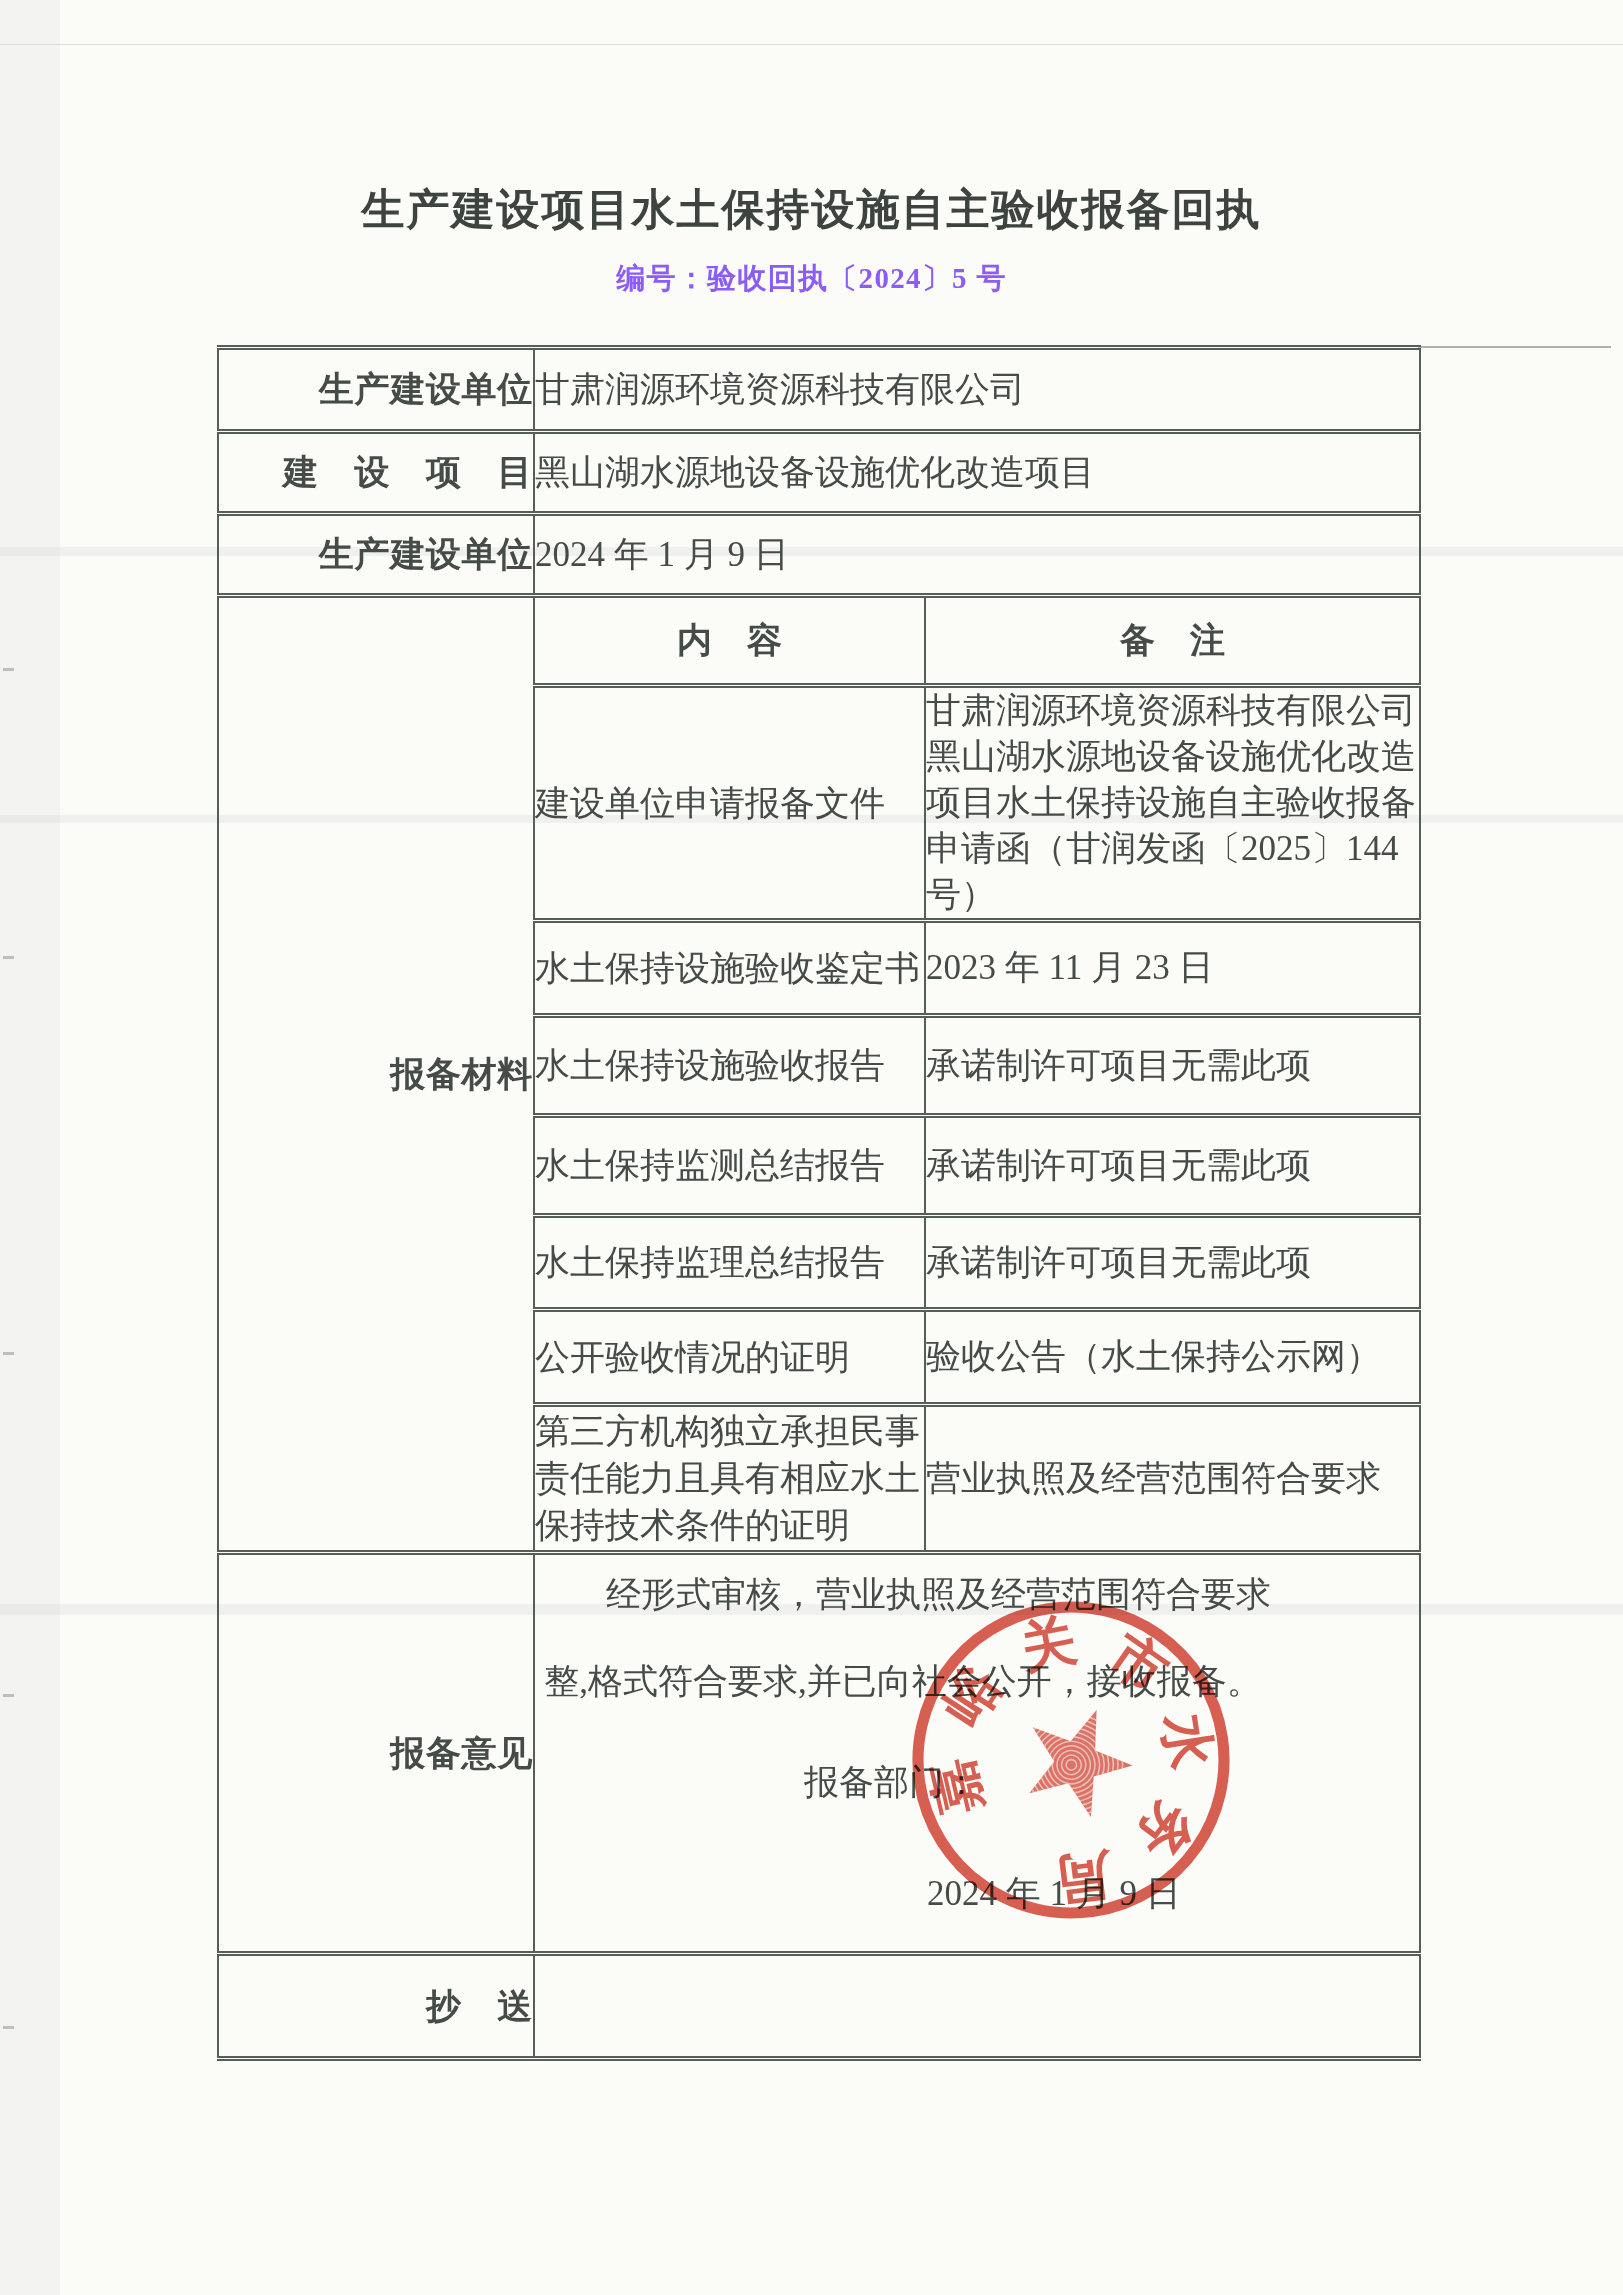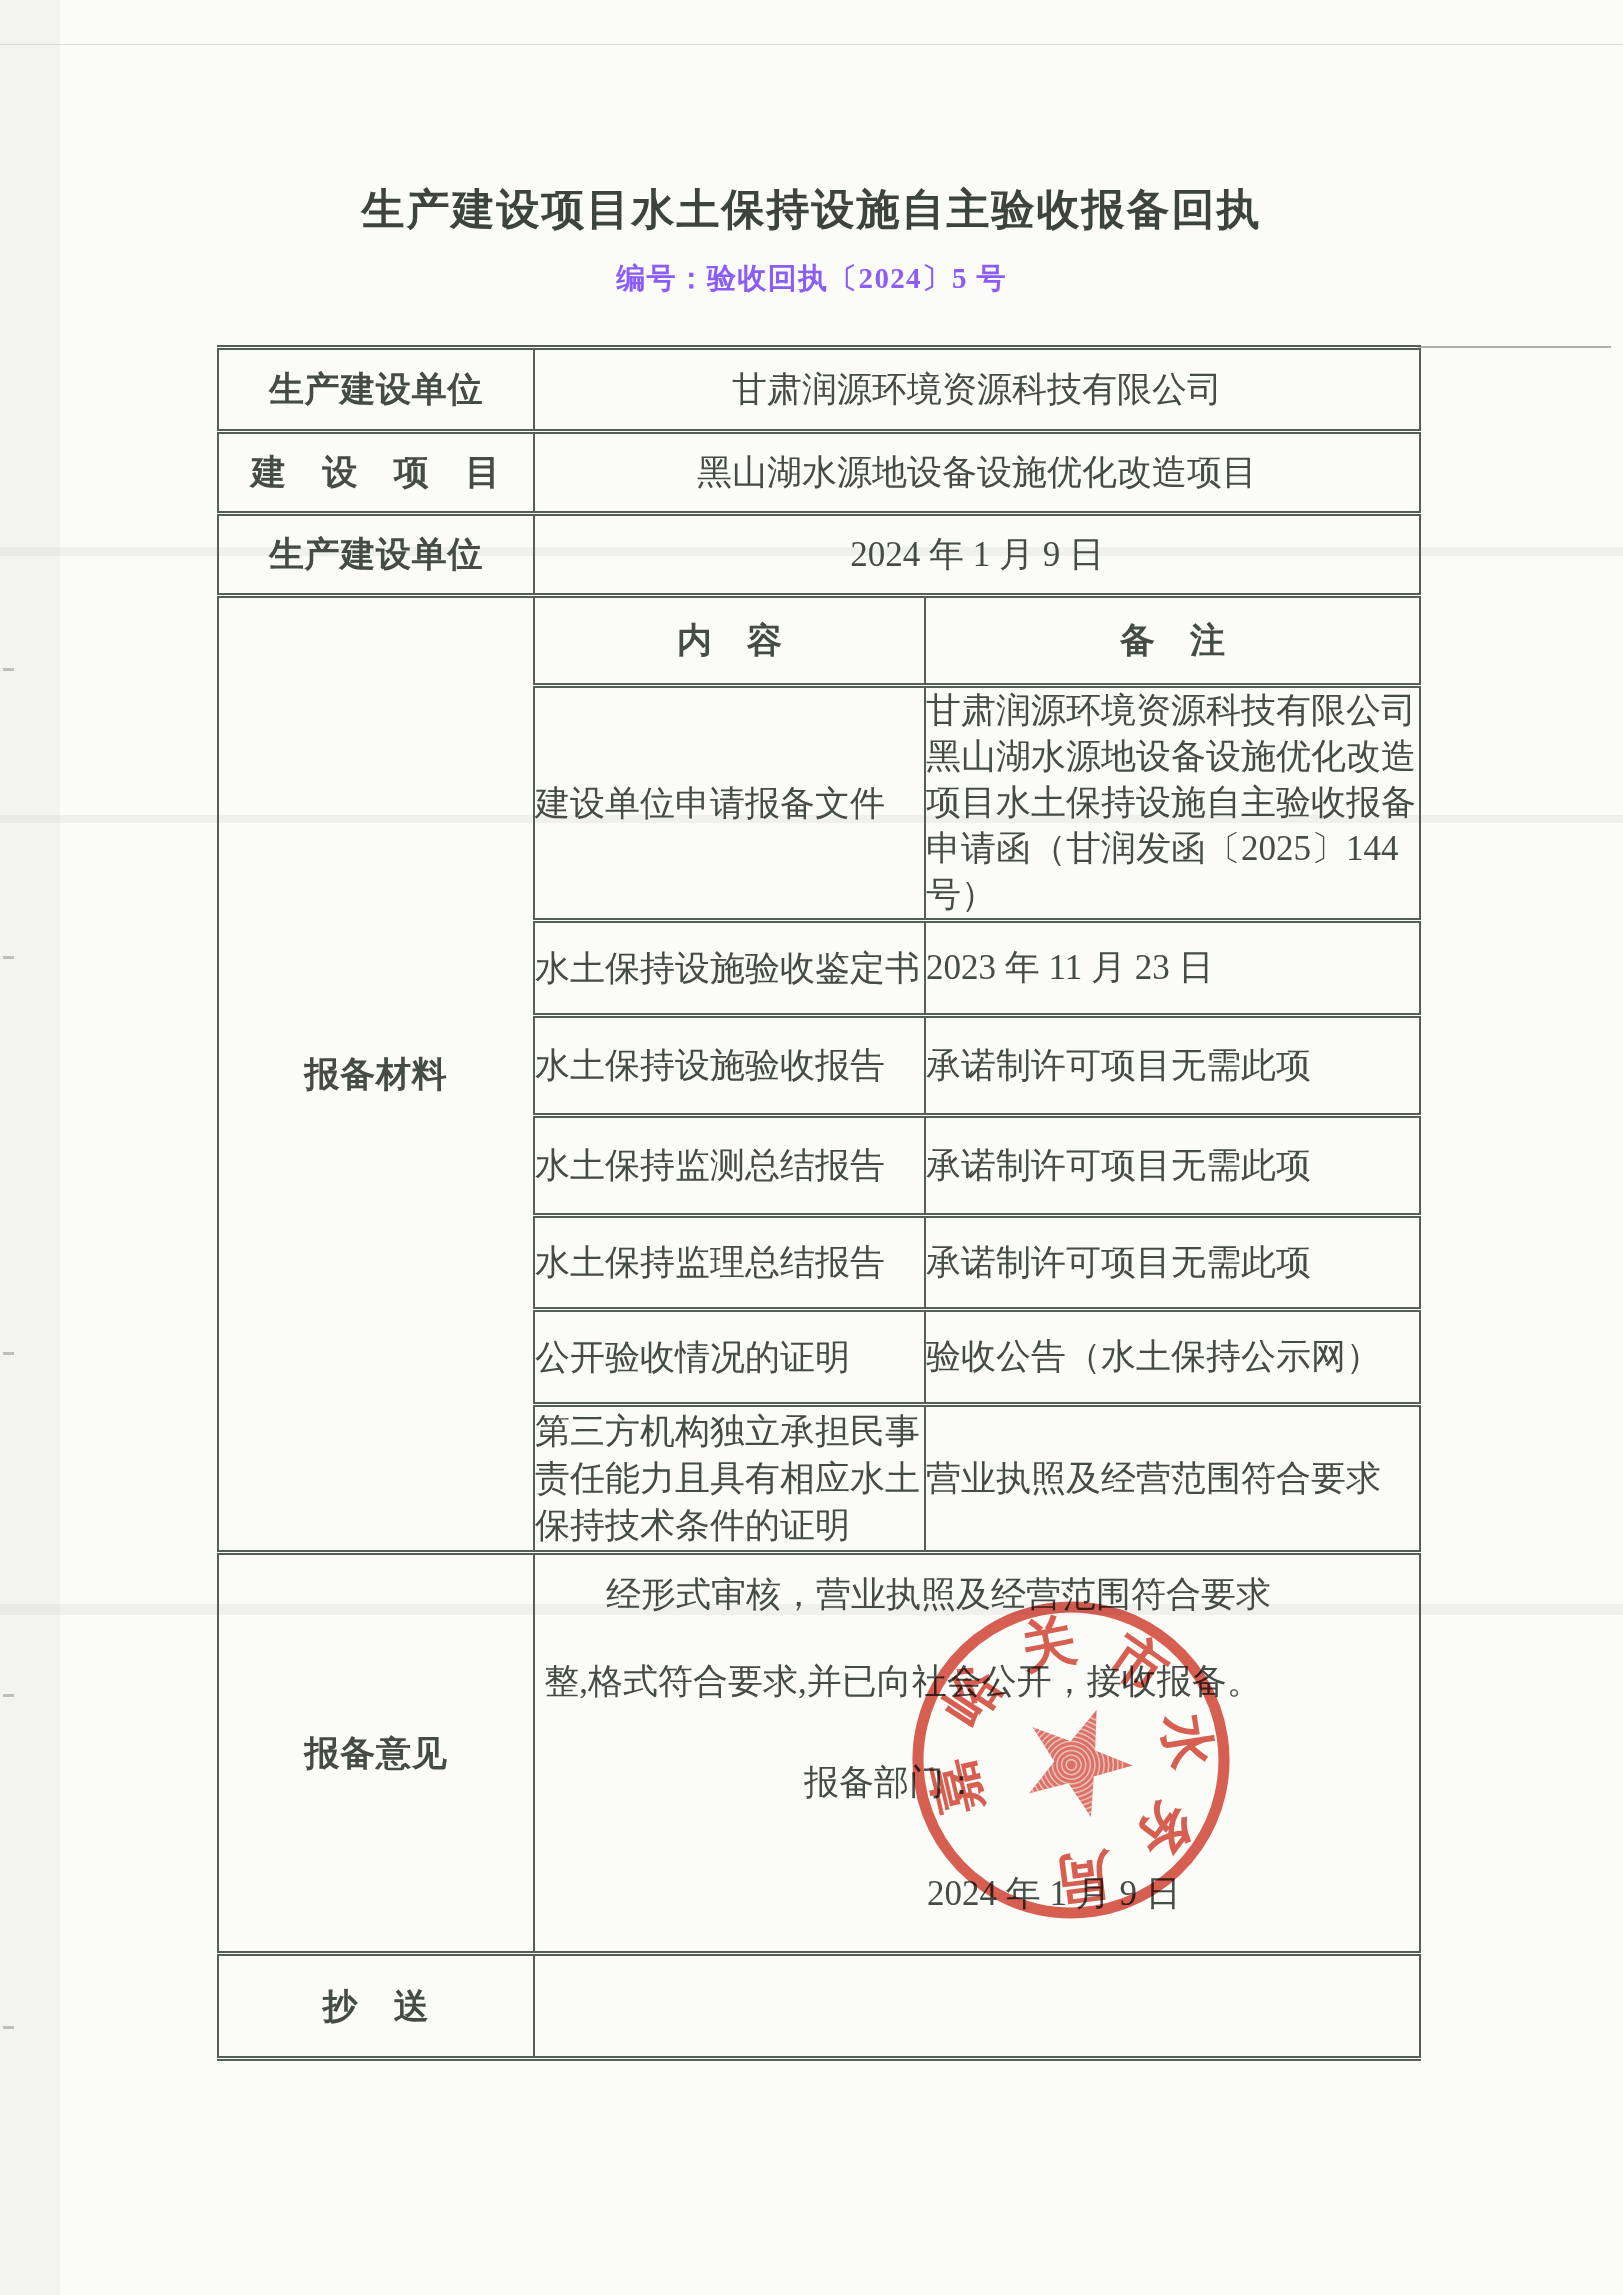--- a/index.html
+++ b/index.html
@@ -37,24 +37,24 @@
     width:1202px; border-collapse:collapse; table-layout:fixed;
   }
   table.doc td {
     border-left:2px solid #565e59; border-right:2px solid #565e59;
     border-top:5.2px double #565e59; border-bottom:5.2px double #565e59;
     vertical-align:middle; padding:0;
     font-size:35px; color:#454c48;
   }
   td.lab {
     font-family:"Liberation Sans", sans-serif;
-    font-weight:700; font-size:36px; text-align:center;
+    font-weight:700; font-size:36px; text-align:right;
     color:#3f4642; letter-spacing:0.7px;
   }
-  td.val { padding-left:19.6px;text-align:center; }
+  td.val { padding-left:19.6px; }
   td.hdr { text-align:center; font-weight:700; font-size:35px;margin-left:14px; }
   td.mat-c { font-size:33px; padding-left:18.3px; padding-right:7.8px; line-height:47px; }
   td.mat-n { font-size:33px; padding-left:18.3px; padding-right:15.7px; line-height:46px; }
   td.big-n { font-size:32px; line-height:46px; padding:9.2px 14.4px 9.2px 17px; }
 
   .h-r1{height:84px}.h-r2{height:82px}.h-r3{height:82px}
   .h-hdr{height:90px}.h-m0{height:226px}.h-m1{height:95px}
   .h-m2{height:100px}.h-m3{height:100px}.h-m4{height:94px}
   .h-m5{height:95px}.h-m6{height:148px}.h-op{height:401px}.h-cp{height:105px}
 

